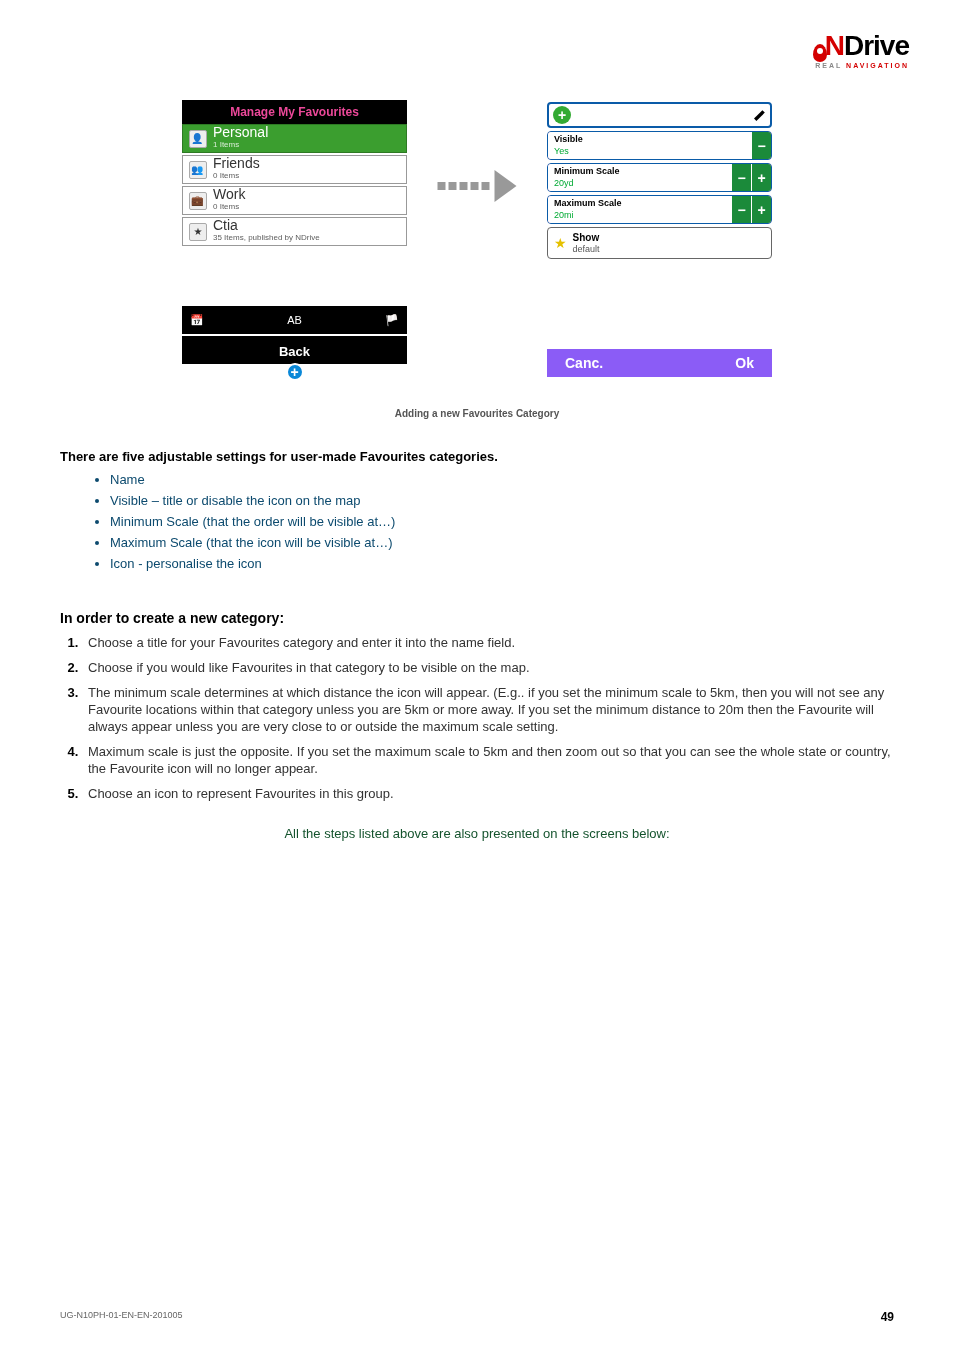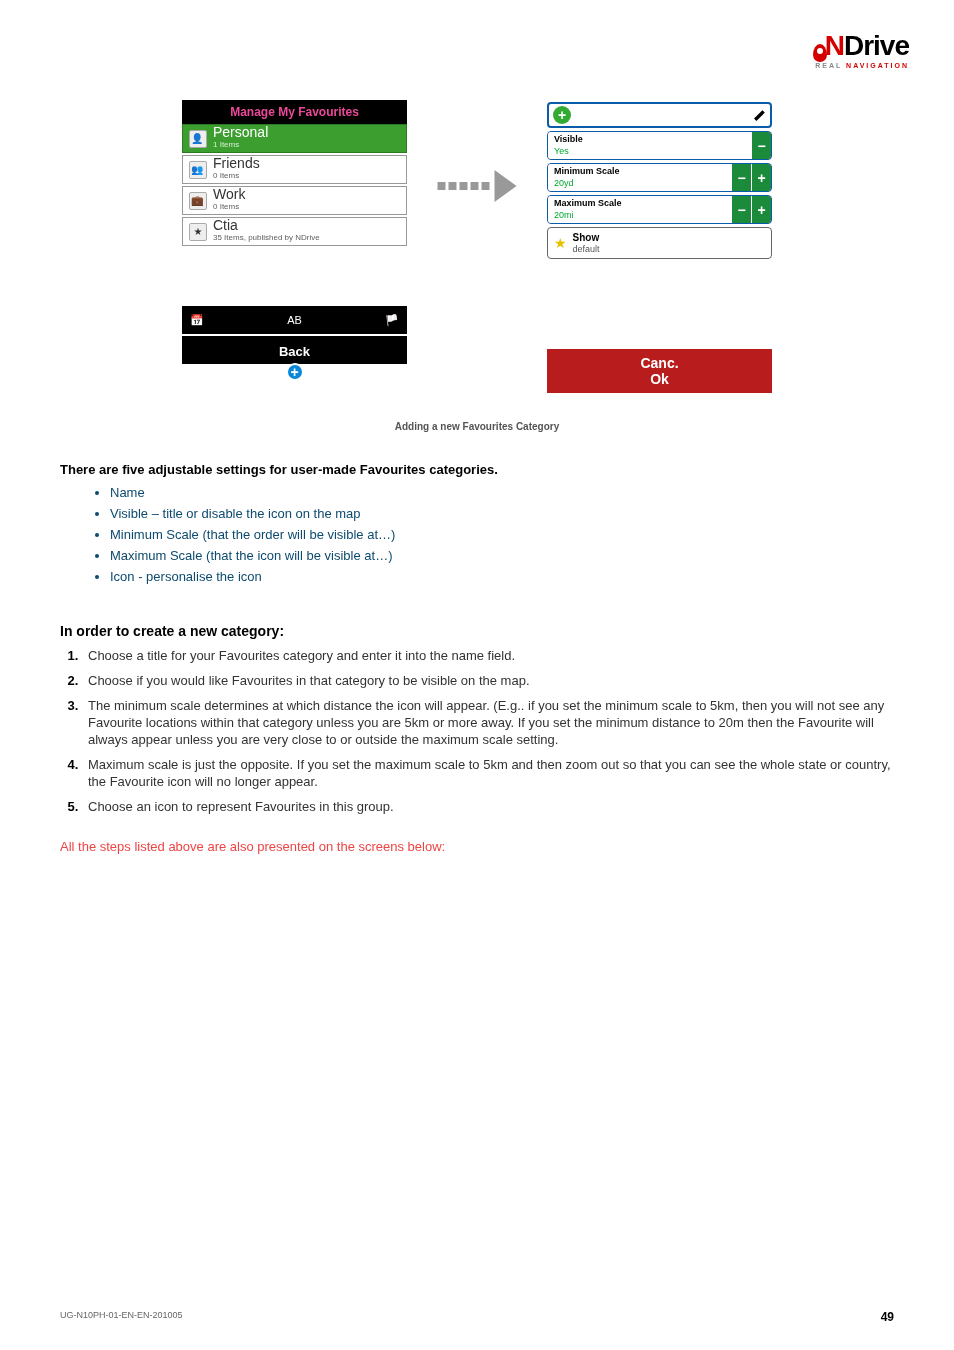--- a/index.html
+++ b/index.html
@@ -86,33 +86,33 @@
   .rrow .plus{background:#1b8a3a;}
 
   .iconrow { display:flex; align-items:center; gap:6px; border:1px solid #666; border-radius:4px; padding:4px 6px; font-size:10px;}
   .iconrow .star{color:#e5c100;font-size:14px;}
 
   .namebox{border:2px solid #0a5ba8;border-radius:4px;height:26px;display:flex;align-items:center;padding:2px 4px;background:#fff;}
   .namebox .plusdisk{border:none;width:18px;height:18px;background:#3a3;}
   .namebox .textslot{flex:1;}
   .namebox .pen{width:12px;height:12px;background:#000;clip-path:polygon(0 80%,70% 10%,90% 30%,20% 100%);}
 
-  .btnbar-right{ background:#b91c1c; display:flex; justify-content:space-between; align-items:center; padding:6px 18px; margin-top:90px;flex-direction:column;}
+  .btnbar-right{ background:#8b5cf6; display:flex; justify-content:space-between; align-items:center; padding:6px 18px; margin-top:90px;}
   .btnbar-right span{color:#fff;font-weight:bold;font-size:14px;}
 
   .caption{ text-align:center; font-size:10px; font-weight:bold; color:#555; margin-top:28px;}
 
   .intro{ font-weight:bold; font-size:13px; margin-top:30px; color:#000;}
   ul.settings{ margin:8px 0 0 50px; font-size:13px; color:#0c4a6e;}
   ul.settings li{ margin:6px 0; list-style:disc;}
   h3.sub{ font-size:14px; font-weight:bold; margin-top:39px;}
   ol.steps{ margin:6px 0 0 22px; font-size:13px; color:#333;}
   ol.steps li{ margin:8px 0; line-height:17px; padding-left:6px;}
   ol.steps li::marker{ font-weight:bold; color:#000;}
-  p.after{ font-size:13px; color:#ef4444; margin-top:24px;}
+  p.after{ font-size:13px; color:#14532d; margin-top:24px;text-align:center;}
 
   .footer{ position:absolute; bottom:26px; left:60px; right:60px; display:flex; justify-content:space-between; font-size:9px; color:#666;margin-top:30px;}
   .footer .pg{ font-size:12px; font-weight:bold; color:#000;}
 
   .spacer{height:60px;}
 </style>
 </head>
 <body>
 
 <div class="logo">

